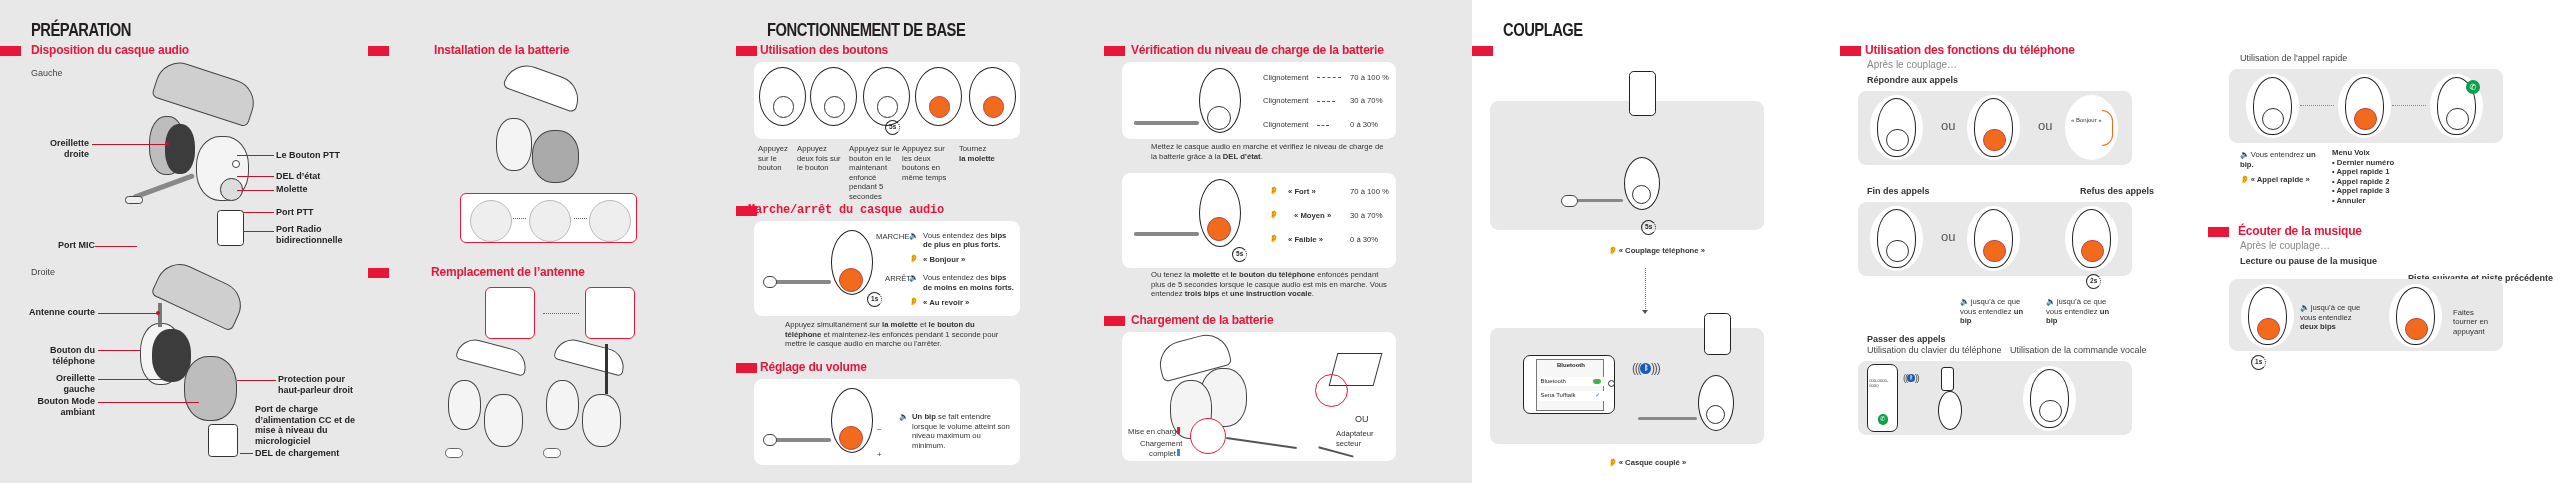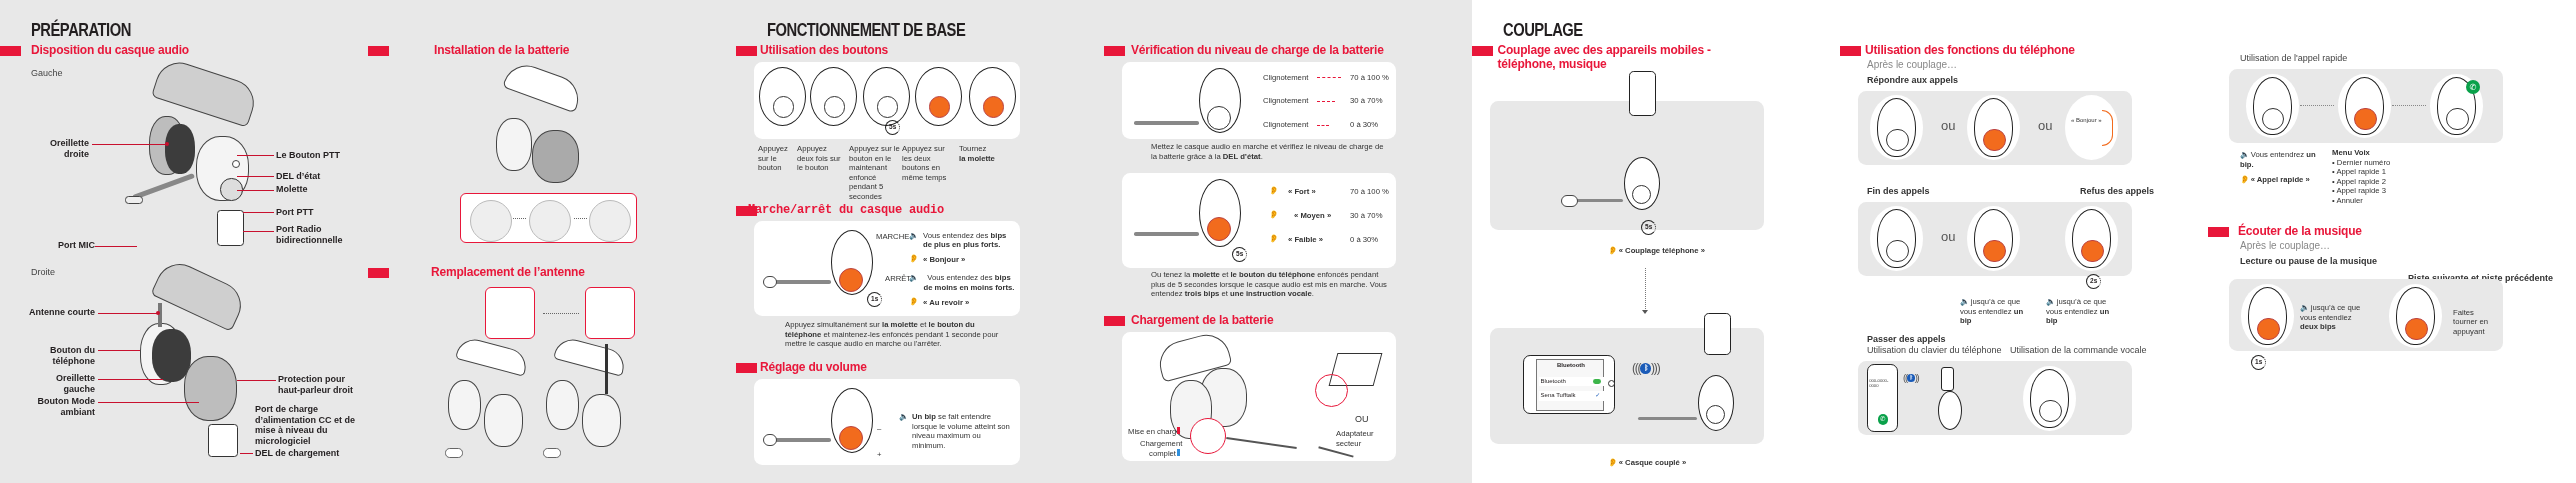--- a/index.html
+++ b/index.html
@@ -177,21 +177,21 @@
     <div class="abs" style="left:12px;top:59px;width:65px;height:3.6px;background:#888;border-radius:1.8px;"></div>
     <div class="abs" style="left:9px;top:55px;width:14.2px;height:12px;border:1.2px solid #444;border-radius:6px;background:#fff;"></div>
     <div class="timer" style="left:113px;top:71px;">1s</div>
     <div class="abs small" style="left:122px;top:10.7px;">MARCHE</div>
     <div class="abs icon-spk" style="left:155px;top:9.5px;">🔈</div>
     <div class="abs small" style="left:169px;top:9.5px;width:92px;"><span>Vous entendez des </span><b>bips de plus en plus forts.</b></div>
     <div class="abs icon-ear" style="left:155px;top:33px;">👂</div>
     <div class="abs small" style="left:169px;top:34px;"><b>« Bonjour »</b></div>
     <div class="abs small" style="left:131px;top:53px;">ARRÊT</div>
     <div class="abs icon-spk" style="left:155px;top:52px;">🔈</div>
-    <div class="abs small" style="left:169px;top:52px;width:92px;text-align:center;"><span>Vous entendez des </span><b>bips de moins en moins forts.</b></div>
+    <div class="abs small" style="left:169px;top:52px;width:92px;"><span>Vous entendez des </span><b>bips de moins en moins forts.</b></div>
     <div class="abs icon-ear" style="left:155px;top:76px;">👂</div>
     <div class="abs small" style="left:169px;top:77px;"><b>« Au revoir »</b></div>
   </div>
   <div class="abs small" id="power-note" style="left:49px;top:320px;width:225px;"><span>Appuyez simultanément sur </span><b>la molette</b><span> et </span><b>le bouton du téléphone</b><span> et maintenez-les enfoncés pendant 1 seconde pour mettre le casque audio en marche ou l'arrêter.</span></div>
 
   <div class="redbar" style="left:0;top:363px;"></div>
   <div class="abs h2" style="left:24px;top:360px;">Réglage du volume</div>
   <div class="card" style="left:18px;top:379px;width:266px;height:86px;">
     <div class="earwrap" style="left:77px;top:9px;width:42px;height:65px;border:1.2px solid #222;">
         <div class="dial on" style="left:7.1px;top:37px;width:24px;height:24px;"></div>
@@ -260,21 +260,20 @@
     <div class="abs small" style="left:233px;top:83px;font-size:9px;">OU</div>
     <div class="abs small" style="left:214px;top:97px;">Adaptateur secteur</div>
     <div class="abs" style="left:196px;top:119px;width:36px;height:1.8px;background:#555;transform:rotate(15deg);"></div>
   </div>
 </div>
 
 <div class="panel white" style="left:1472px;width:1104px;">
   <div class="abs h1" style="left:31px;top:20px;">COUPLAGE</div>
 
   <div class="redbar" style="left:0;top:46px;"></div>
-  <div class="abs h2 wrap" style="left:25.5px;top:43px;width:237px;">Couplage avec des appareils mobiles - téléphone, musique</div>
   <div class="card gray" style="left:18px;top:101px;width:274px;height:129px;">
     <div class="abs" style="left:139px;top:-30px;width:27px;height:45px;border:1.2px solid #222;border-radius:4.7px;background:#fff;"></div>
     <div class="earwrap" style="left:134px;top:56px;width:36px;height:53px;border:1.2px solid #222;">
         <div class="dial" style="left:7.1px;top:27px;width:19px;height:19px;"></div>
       </div>
     <div class="abs" style="left:77px;top:98px;width:56px;height:3px;background:#888;border-radius:1.8px;"></div>
     <div class="abs" style="left:71px;top:94px;width:16.6px;height:12px;border:1.2px solid #444;border-radius:6px;background:#fff;"></div>
     <div class="timer" style="left:151px;top:119px;">5s</div>
   </div>
   <div class="abs small" style="left:136px;top:246px;"><span class="icon-ear">👂</span><b>« Couplage téléphone »</b></div>
@@ -384,21 +383,21 @@
         <div class="ear" style="left:7.1px;top:3px;width:39px;height:58px;">
           <div class="dial" style="left:8.3px;top:30px;width:22.5px;height:22.5px;"></div>
         </div>
         <div class="abs" style="left:36px;top:6px;width:14.2px;height:14.2px;border-radius:50%;background:#0aa14a;color:#fff;text-align:center;line-height:14.2px;font-size:8.3px;">✆</div>
       </div>
   </div>
   <div class="abs small" style="left:768px;top:150px;width:77px;"><span class="icon-spk">🔈</span><span>Vous entendrez </span><b>un bip.</b></div>
   <div class="abs small" style="left:768px;top:175px;"><span class="icon-ear">👂</span><b>« Appel rapide »</b></div>
   <div class="abs small" style="left:860px;top:148px;">
     <b>Menu Voix</b>
-    <ul class="lightlist" style="font-weight:400;">
+    <ul class="lightlist" style="font-weight:700;">
       <li>• <span>Dernier numéro</span></li>
       <li>• <span>Appel rapide 1</span></li>
       <li>• <span>Appel rapide 2</span></li>
       <li>• <span>Appel rapide 3</span></li>
       <li>• <span>Annuler</span></li>
     </ul>
   </div>
 
   <div class="redbar" style="left:736px;top:227px;"></div>
   <div class="abs h2" style="left:766px;top:224px;">Écouter de la musique</div>

